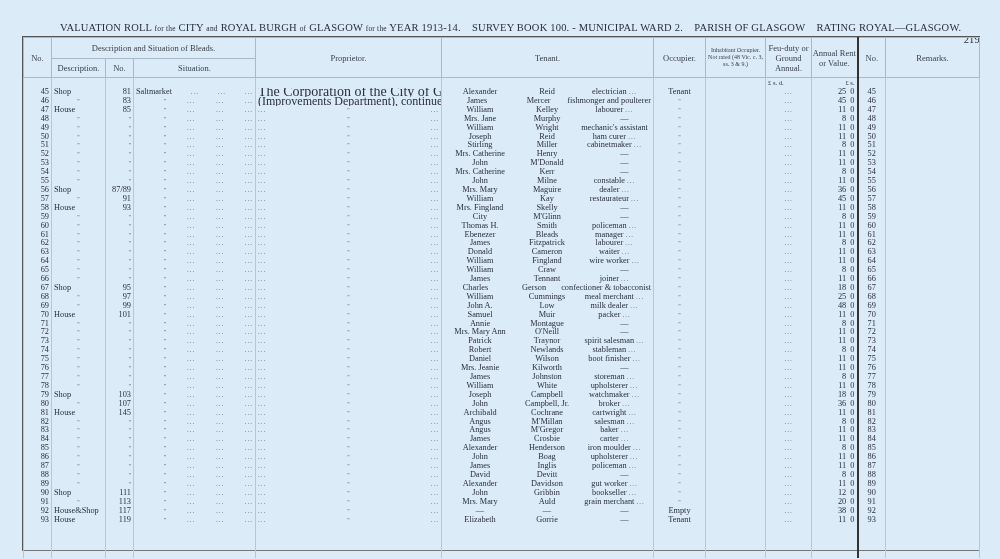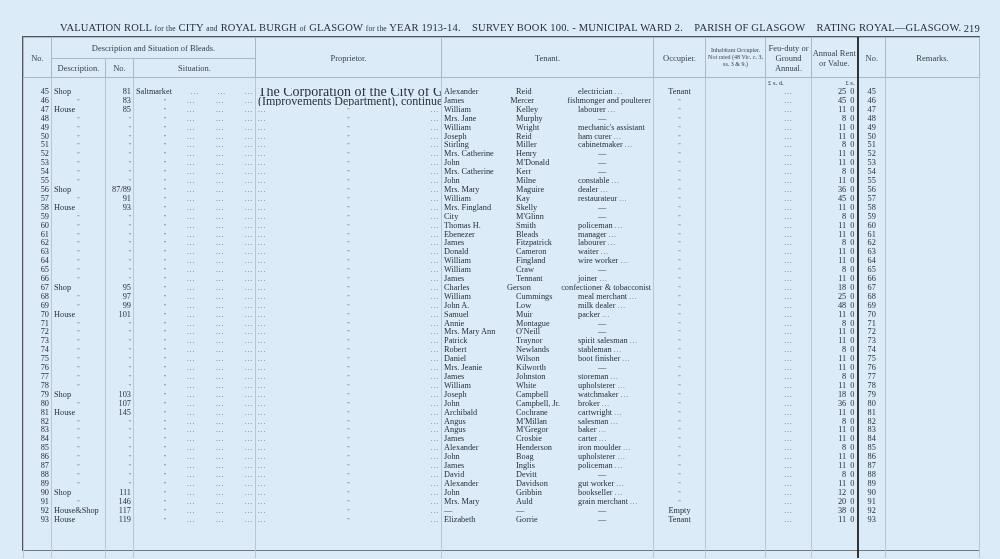--- a/index.html
+++ b/index.html
@@ -8,40 +8,40 @@
     background:#dcebf8;
     font-family:"Liberation Serif","DejaVu Serif",serif;
     color:#2a2f3a;
     position:relative;
   }
   .title {
     position:absolute; left:60px; top:22px; width:920px;
     font-size:10.5px; letter-spacing:0.2px; white-space:nowrap;
   }
   .title .sc { font-size:7.5px; }
-  .title .page { position:absolute; right:0; top:1px; }
+  .title .page { position:absolute; right:0; top:12px; }
   .sheet {
     position:absolute; left:22px; top:36px; width:956px; height:513px;
     border:1.5px solid #555; border-bottom:1.5px solid #777;
   }
   table { border-collapse:collapse; table-layout:fixed; width:956px; position:absolute; left:0; top:0; }
   th { font-weight:normal; font-size:8.5px; color:#3a3f48; border:1px solid #aab8c8; padding:0; vertical-align:middle; text-align:center; line-height:10px; }
   th.small { font-size:6px; line-height:7px; }
   .hdr1 th { height:20px; }
   .hdr2 th { height:18px; }
   td { font-size:8.3px; height:8.9px; line-height:8.9px; padding:0 2px; white-space:nowrap; overflow:hidden; border-left:1px solid #b8c6d6; border-right:1px solid #b8c6d6; }
   tr.unit td { height:10px; font-size:6.5px; }
   .r { text-align:right; }
   .c { text-align:center; }
   .ditto { font-size:6px; color:#556; }
   .dots { color:#667; font-size:7px; letter-spacing:1px; }
   .thick-r { border-right:2px solid #333 !important; }
   .sit { display:flex; justify-content:space-between; }
   .prop { display:flex; justify-content:space-between; }
-  .tn { display:flex; }
+  .tn { display:flex;text-align:center; }
   .tn .f { width:72px; }
   .tn .s { width:62px; }
   .tn .o { flex:1; }
   .spacer td { height:34px; }
 </style>
 </head>
 <body>
 
 <div class="title">
   <span>VALUATION ROLL</span>
@@ -1614,21 +1614,21 @@
           <td class="c ditto">"</td>
           <td></td>
           <td class="c dots">...</td>
           <td class="r thick-r"><span>12</span>&nbsp;&nbsp;<span>0</span></td>
           <td class="c">90</td>
           <td></td>
         </tr>
         <tr>
           <td class="r">91</td>
           <td class="c ditto">"</td>
-          <td class="r ">146</td>
+          <td class="r ">113</td>
           <td>
             <div class="sit">
               <span class="ditto" style="padding-left:28px">"</span>
               <span class="dots">...</span>
               <span class="dots">...</span>
               <span class="dots">...</span>
             </div>
           </td>
           <td>
             <div class="prop">

